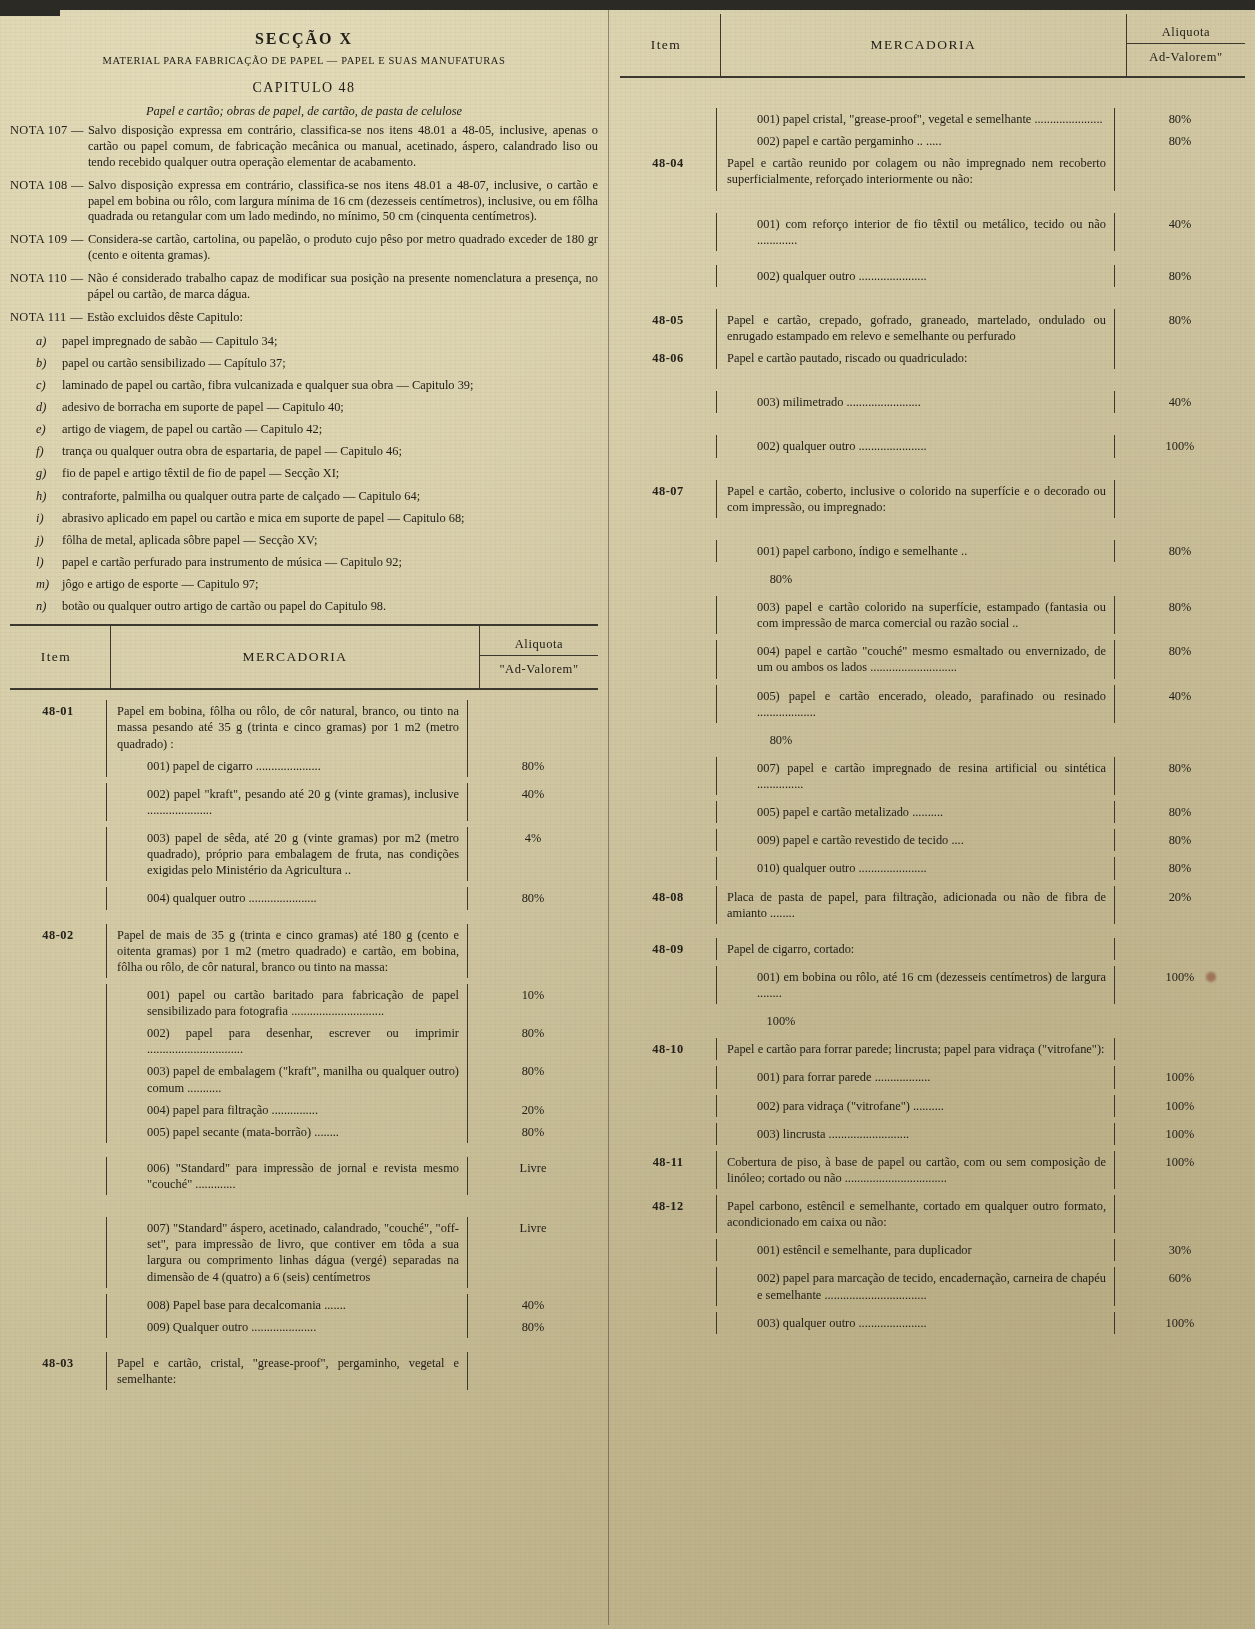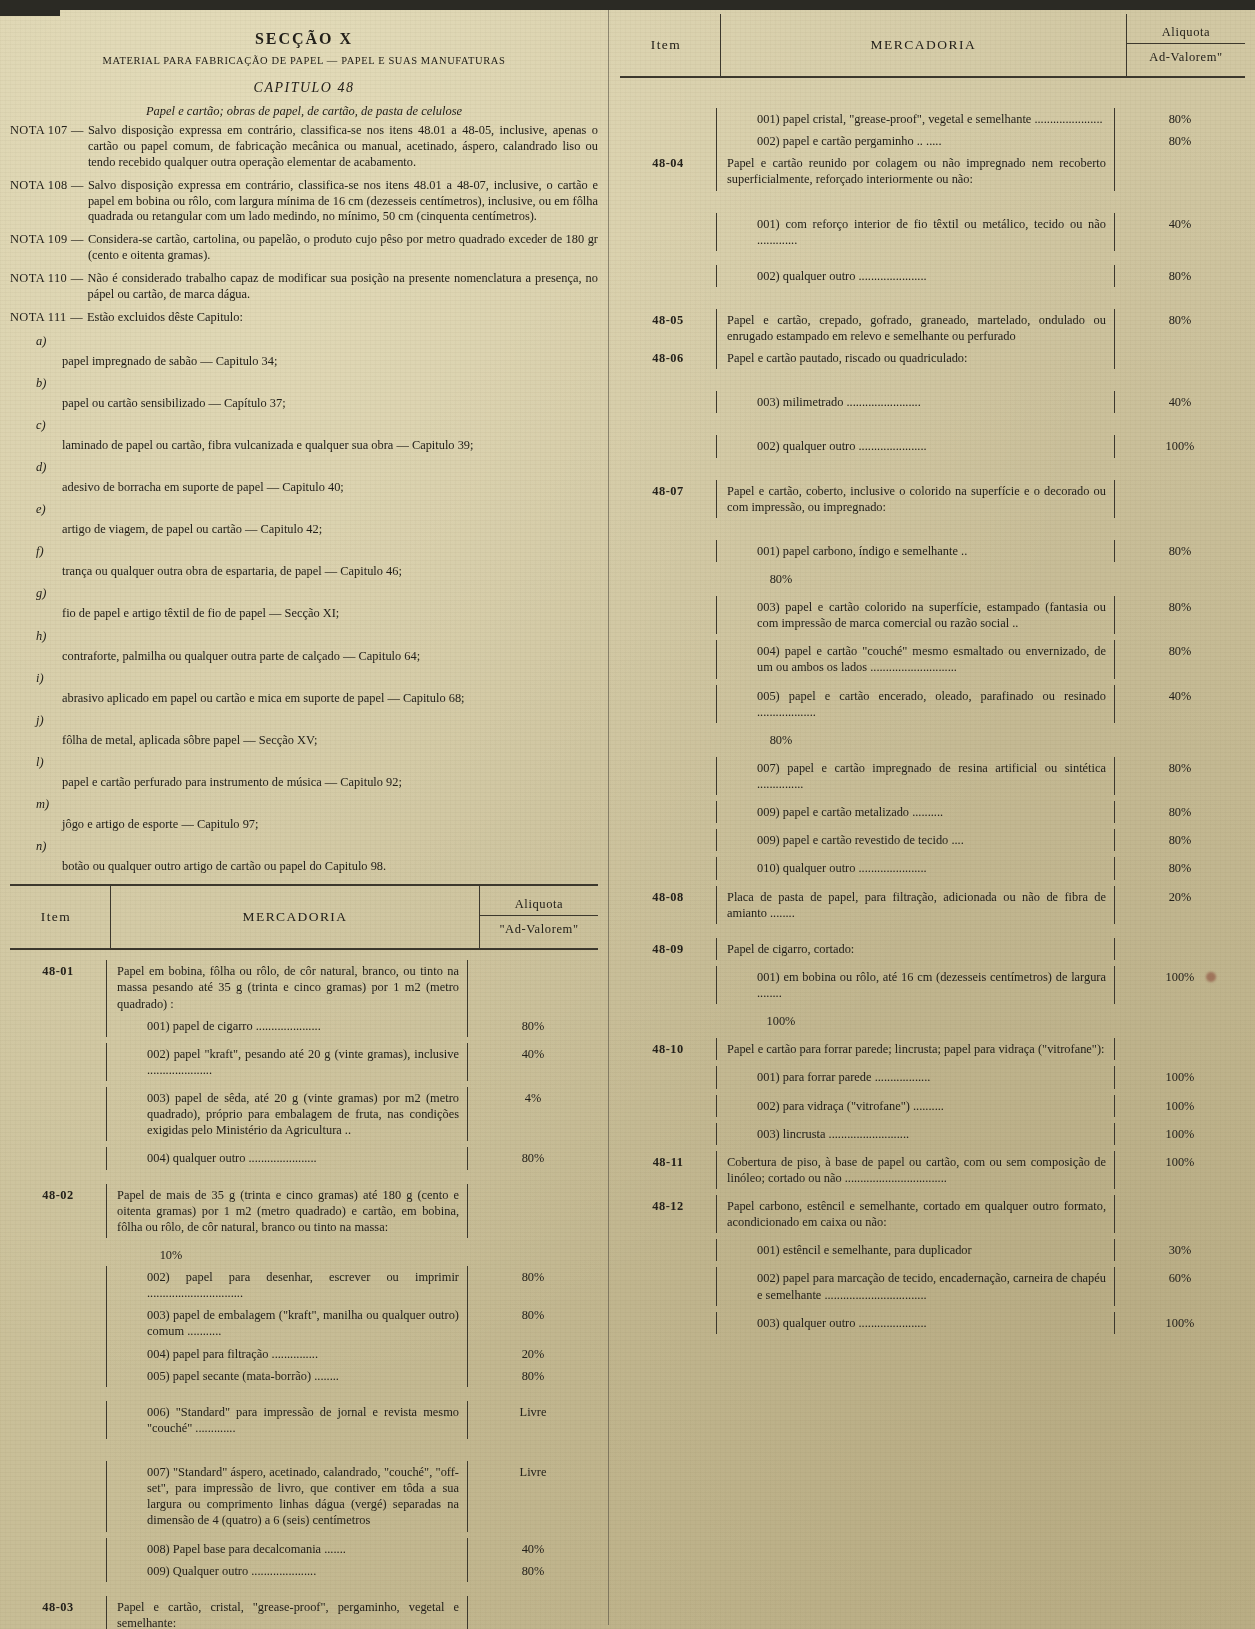--- a/index.html
+++ b/index.html
@@ -73,21 +73,20 @@
   .sec-sub {
     text-align: center;
     font-size: 10.5px;
     letter-spacing: 0.6px;
     margin-top: 7px;
     font-variant: small-caps;
   }
   .cap-title {
     text-align: center;
     font-size: 14px;
-    font-style: italic;
     letter-spacing: 1.5px;
     margin-top: 14px;
   }
   .cap-sub {
     text-align: center;
     font-size: 12.5px;
     font-style: italic;
     margin-top: 8px;
   }
 
@@ -112,21 +111,21 @@
     display: flex;
     font-size: 12.4px;
     line-height: 1.3;
     margin-bottom: 6px;
     padding-left: 26px;
   }
   .subitem .mk {
     flex: 0 0 26px;
     font-style: italic;
   }
-  .subitem .tx { flex: 1 1 auto; margin-top: 20px; }
+  .subitem .tx { flex: 1 1 auto; }
 
   
   .tbl {
     position: relative;
     margin-top: 10px;
     border-top: 2px solid #3c382d;
   }
   .tbl-head {
     display: flex;
     align-items: stretch;
@@ -329,20 +328,21 @@
           </div>
         <div class="gap-m"></div>
         <div class="row">
             <div class="c-item">48-02</div>
             <div class="c-merc">Papel de mais de 35 g (trinta e cinco gramas) até 180 g (cento e oitenta gramas) por 1 m2 (metro quadrado) e cartão, em bobina, fôlha ou rôlo, de côr natural, branco ou tinto na massa:</div>
             <div class="c-aliq"></div>
           </div>
         <div class="gap-s"></div>
         <div class="row">
             <div class="c-item"></div>
+            <div class="c-merc sub">001) papel ou cartão baritado para fabricação de papel sensibilizado para fotografia ..............................</div>
             <div class="c-aliq">10%</div>
           </div>
         <div class="row">
             <div class="c-item"></div>
             <div class="c-merc sub">002) papel para desenhar, escrever ou imprimir ...............................</div>
             <div class="c-aliq">80%</div>
           </div>
         <div class="row">
             <div class="c-item"></div>
             <div class="c-merc sub">003) papel de embalagem ("kraft", manilha ou qualquer outro) comum ...........</div>
@@ -495,21 +495,21 @@
           </div>
         <div class="gap-s"></div>
         <div class="row">
             <div class="c-item"></div>
             <div class="c-merc sub">007) papel e cartão impregnado de resina artificial ou sintética ...............</div>
             <div class="c-aliq">80%</div>
           </div>
         <div class="gap-s"></div>
         <div class="row">
             <div class="c-item"></div>
-            <div class="c-merc sub">009) papel e cartão metalizado ..........</div>
+            <div class="c-merc sub">005) papel e cartão metalizado ..........</div>
             <div class="c-aliq">80%</div>
           </div>
         <div class="gap-s"></div>
         <div class="row">
             <div class="c-item"></div>
             <div class="c-merc sub">009) papel e cartão revestido de tecido ....</div>
             <div class="c-aliq">80%</div>
           </div>
         <div class="gap-s"></div>
         <div class="row">

